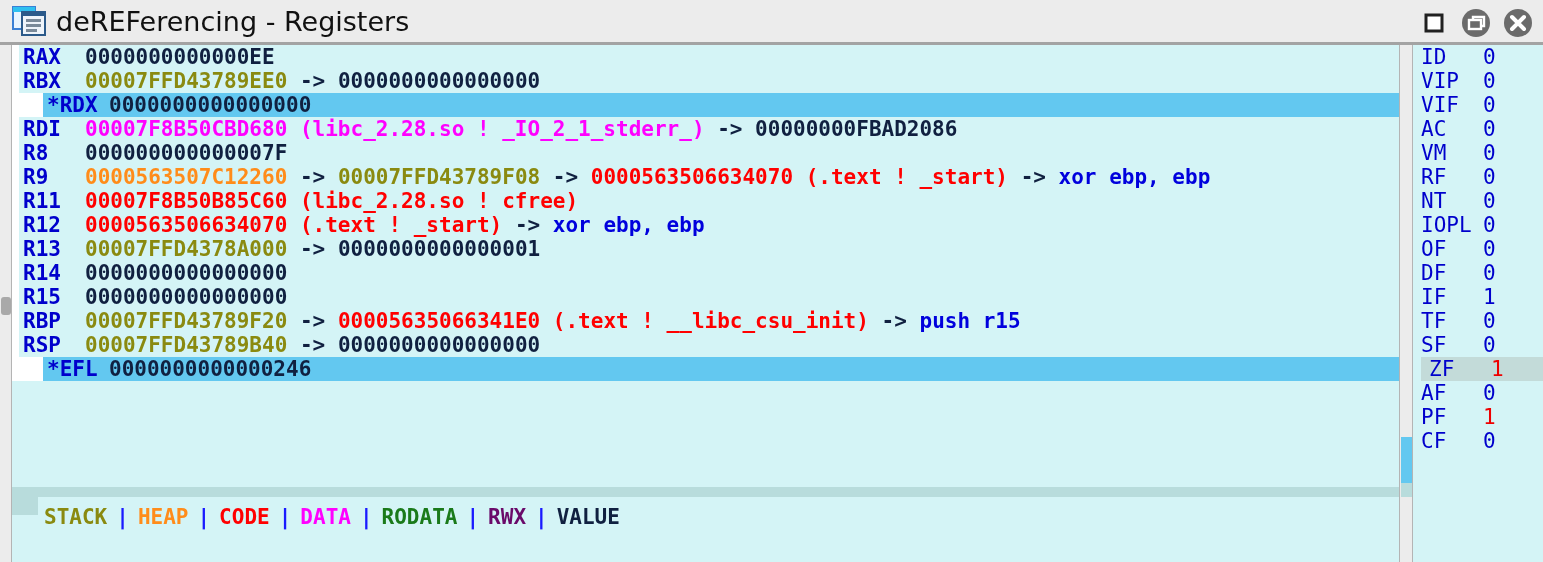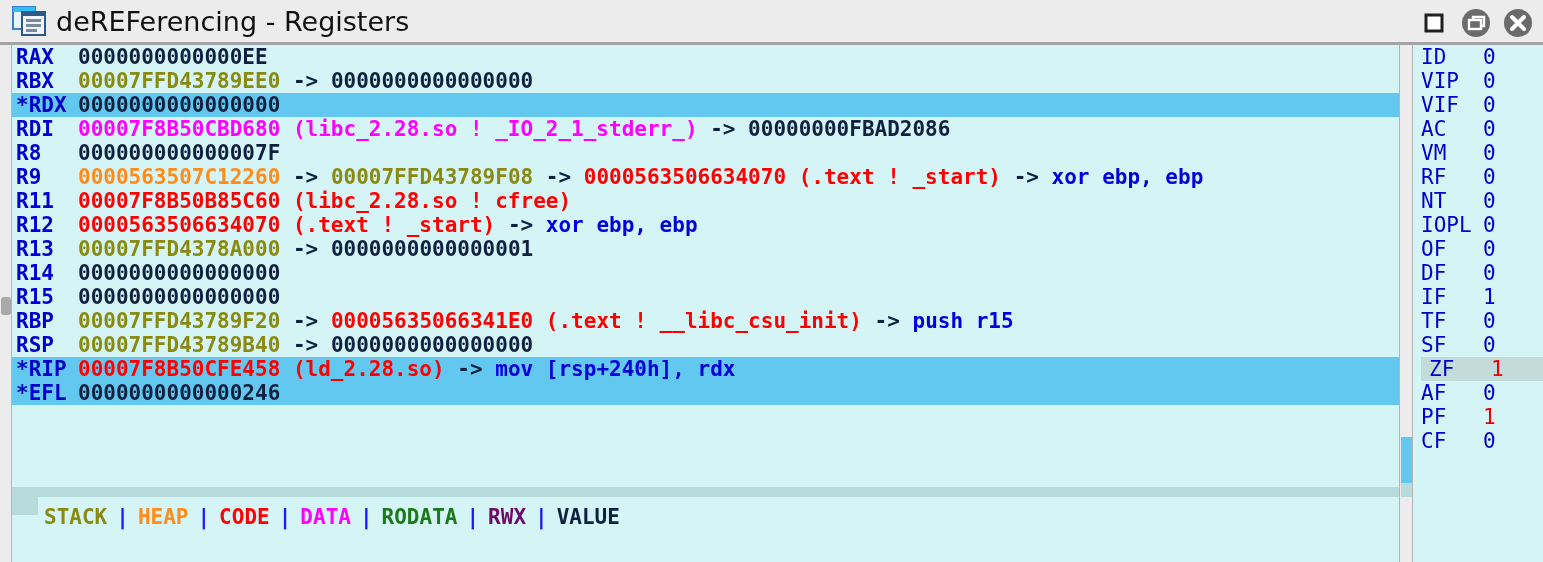--- a/index.html
+++ b/index.html
@@ -72,30 +72,31 @@
   .regpane {
     position: absolute; left: 12px; top: 0;
     width: 1387px; height: 517px;
     background: #d4f4f6;
     overflow: hidden;
   }
   .reglist {
     position: absolute; left: 0; top: 0;
     width: 1387px;
     background: #ffffff;
+    padding-left: 7px;
   }
   .regrow {
     height: 24px; line-height: 24px;
     font-size: 21px;
     white-space: nowrap;
     padding-left: 4px;
     background: #d4f4f6;
     box-sizing: border-box;
   }
-  .regrow.hl { background: #63c8f0; }
+  .regrow.hl { background: #63c8f0; margin-left: 24px; }
   .rname {
     color: #0000cc; font-weight: bold;
     display: inline-block; width: 62px;
   }
   .regrow .seg { font-weight: bold; }
 
   
   .c-value   { color: #102040; }
   .c-stack   { color: #8a8a10; }
   .c-heap    { color: #ff8c1a; }
@@ -222,21 +223,20 @@
           <div class="regrow"><span class="rname"> RDI</span><span class="seg c-data">00007F8B50CBD680</span><span class="seg c-data"> (libc_2.28.so ! _IO_2_1_stderr_)</span><span class="seg c-arrow"> -&gt; </span><span class="seg c-value">00000000FBAD2086</span></div>
           <div class="regrow"><span class="rname"> R8</span><span class="seg c-value">000000000000007F</span></div>
           <div class="regrow"><span class="rname"> R9</span><span class="seg c-heap">0000563507C12260</span><span class="seg c-arrow"> -&gt; </span><span class="seg c-stack">00007FFD43789F08</span><span class="seg c-arrow"> -&gt; </span><span class="seg c-code">0000563506634070</span><span class="seg c-code"> (.text ! _start)</span><span class="seg c-arrow"> -&gt; </span><span class="seg c-asm">xor ebp, ebp</span></div>
           <div class="regrow"><span class="rname"> R11</span><span class="seg c-code">00007F8B50B85C60</span><span class="seg c-code"> (libc_2.28.so ! cfree)</span></div>
           <div class="regrow"><span class="rname"> R12</span><span class="seg c-code">0000563506634070</span><span class="seg c-code"> (.text ! _start)</span><span class="seg c-arrow"> -&gt; </span><span class="seg c-asm">xor ebp, ebp</span></div>
           <div class="regrow"><span class="rname"> R13</span><span class="seg c-stack">00007FFD4378A000</span><span class="seg c-arrow"> -&gt; </span><span class="seg c-value">0000000000000001</span></div>
           <div class="regrow"><span class="rname"> R14</span><span class="seg c-value">0000000000000000</span></div>
           <div class="regrow"><span class="rname"> R15</span><span class="seg c-value">0000000000000000</span></div>
           <div class="regrow"><span class="rname"> RBP</span><span class="seg c-stack">00007FFD43789F20</span><span class="seg c-arrow"> -&gt; </span><span class="seg c-code">00005635066341E0</span><span class="seg c-code"> (.text ! __libc_csu_init)</span><span class="seg c-arrow"> -&gt; </span><span class="seg c-asm">push r15</span></div>
           <div class="regrow"><span class="rname"> RSP</span><span class="seg c-stack">00007FFD43789B40</span><span class="seg c-arrow"> -&gt; </span><span class="seg c-value">0000000000000000</span></div>
-          <div class="regrow hl"><span class="rname">*RIP</span><span class="seg c-code">00007F8B50CFE458</span><span class="seg c-code"> (ld_2.28.so)</span><span class="seg c-arrow"> -&gt; </span><span class="seg c-asm">mov [rsp+240h], rdx</span></div>
           <div class="regrow hl"><span class="rname">*EFL</span><span class="seg c-value">0000000000000246</span></div>
         </div>
       <div class="band"></div>
       <div class="legend" id="legend"><span class="c-stack">STACK</span><span class="sep">|</span><span class="c-heap">HEAP</span><span class="sep">|</span><span class="c-code">CODE</span><span class="sep">|</span><span class="c-data">DATA</span><span class="sep">|</span><span class="c-rodata">RODATA</span><span class="sep">|</span><span class="c-rwx">RWX</span><span class="sep">|</span><span class="c-value">VALUE</span></div>
     </div>
 
     <div class="mid-gutter">
       <div class="mid-thumb"></div>
       <div class="mid-thumb2"></div>
     </div>

